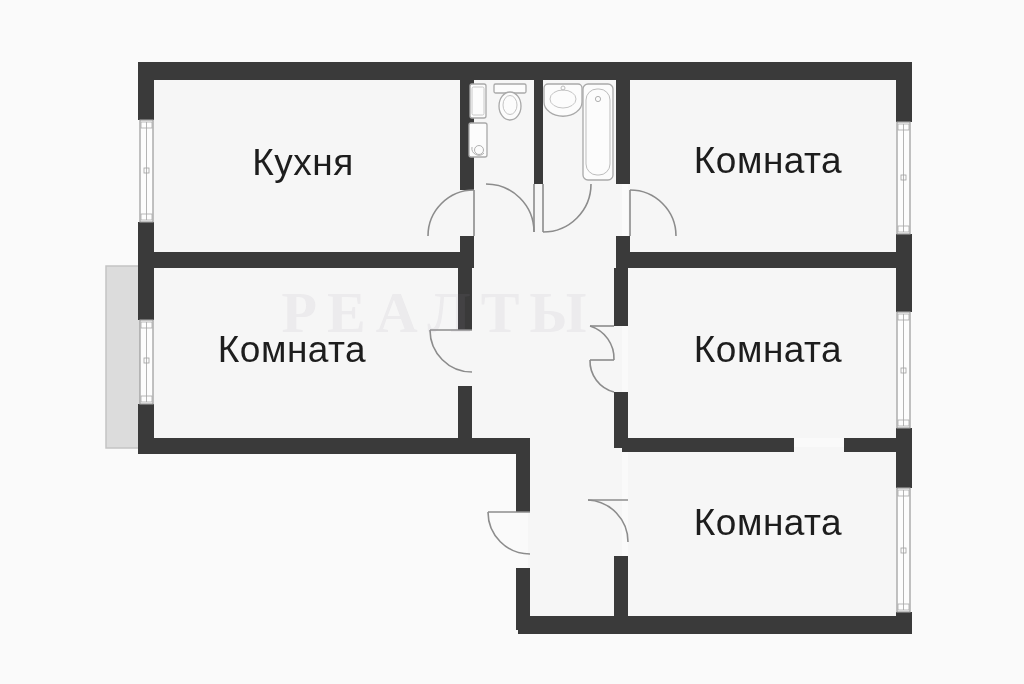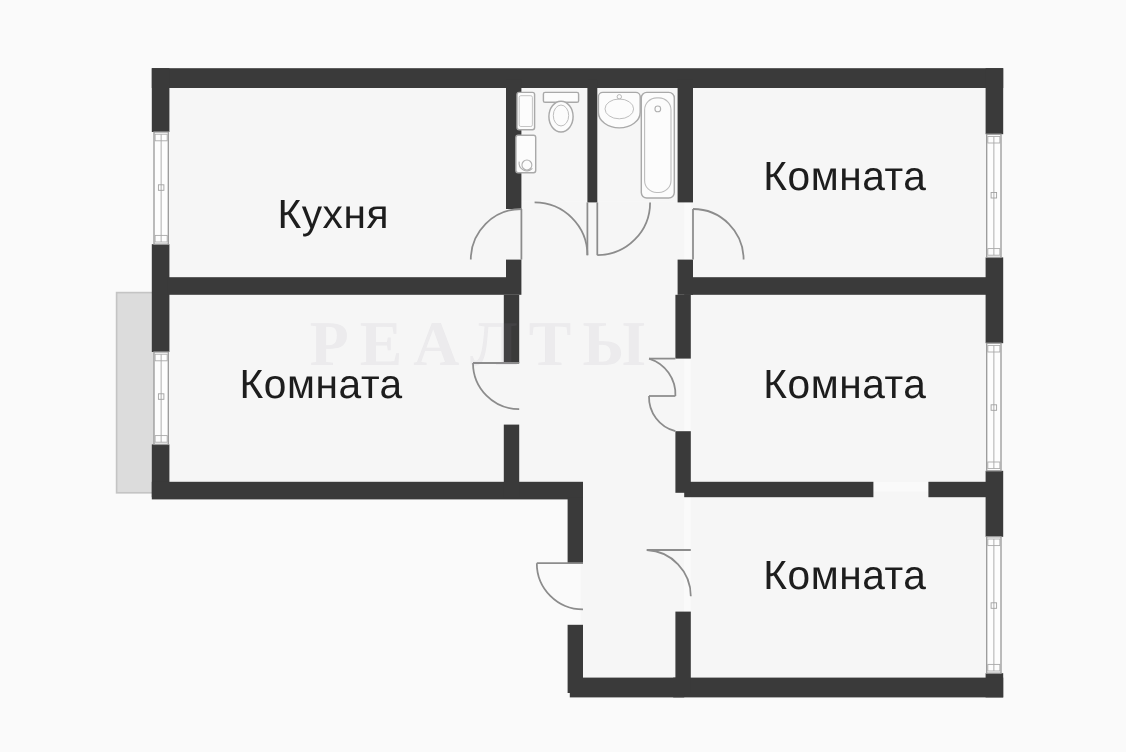--- a/index.html
+++ b/index.html
@@ -256,21 +256,21 @@
         <path d="M 628 500 L 588 500"></path>
         <path d="M 588 500 A 42 42 0 0 1 628 542"></path>
       </g>
 
     </g>
 
   </svg>
 
   <div class="watermark" style="left:423px; top:312px; font-size:58px;">РЕАЛТЫ</div>
 
-  <div class="room-label" style="left:303px; top:163px; font-size:37px;margin-top:32px;">Кухня</div>
+  <div class="room-label" style="left:303px; top:163px; font-size:37px;">Кухня</div>
 
   <div class="room-label" style="left:768px; top:161px; font-size:37px;">Комната</div>
 
   <div class="room-label" style="left:292px; top:350px; font-size:37px;">Комната</div>
 
   <div class="room-label" style="left:768px; top:350px; font-size:37px;">Комната</div>
 
   <div class="room-label" style="left:768px; top:523px; font-size:37px;">Комната</div>
 
 </div>

